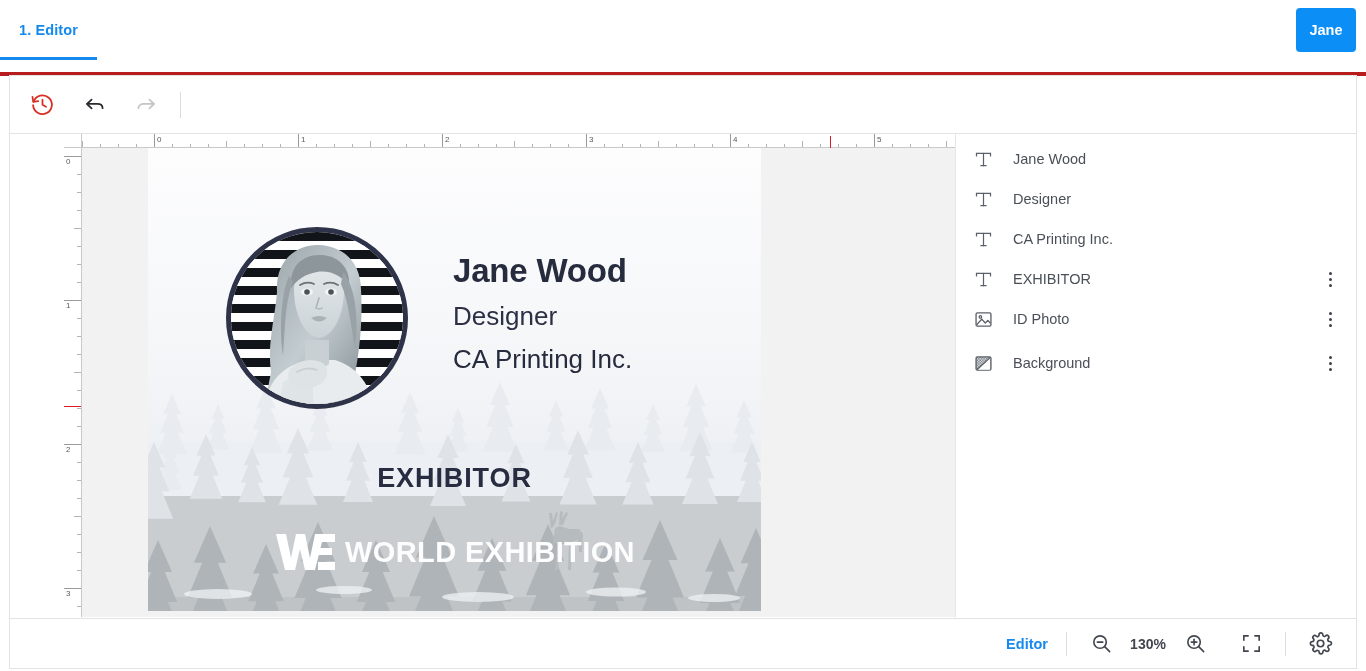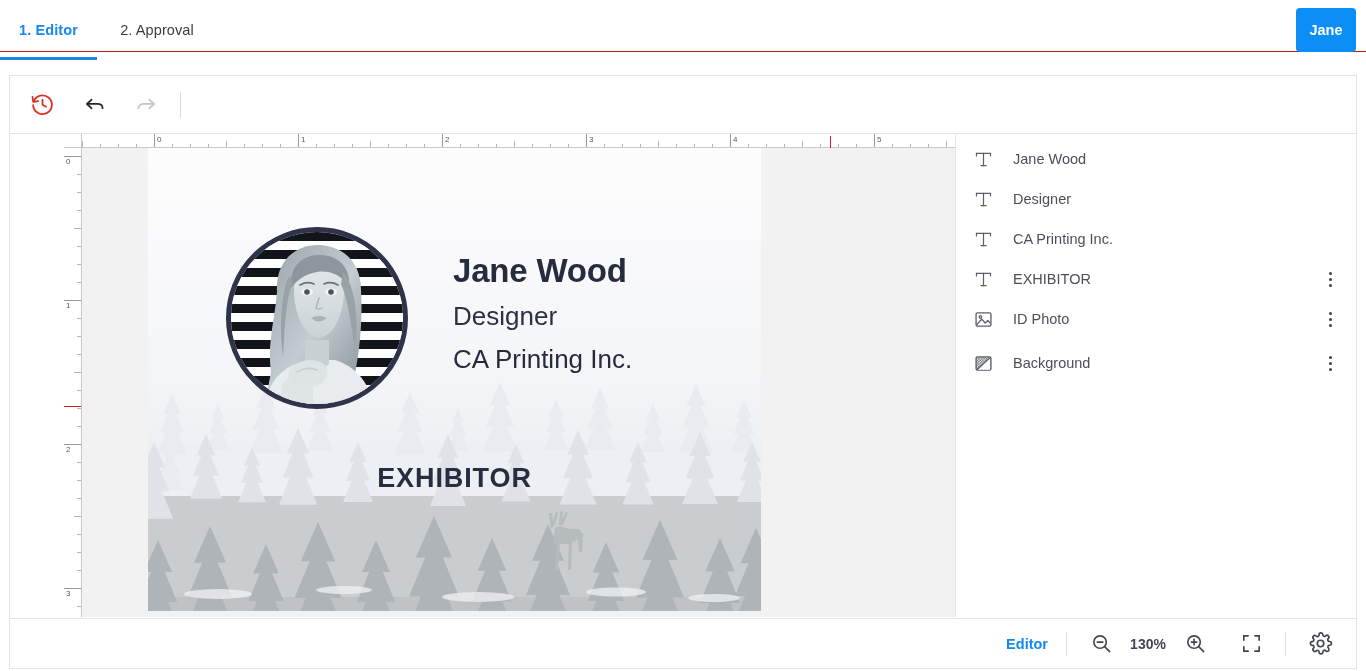--- a/index.html
+++ b/index.html
@@ -6,23 +6,23 @@
   html, body {
     width: 1366px; height: 671px;
     background: #ffffff;
     font-family: "Liberation Sans", sans-serif;
     overflow: hidden;
   }
 
   
   .tabbar {
     position: absolute; left: 0; top: 0;
-    width: 1366px; height: 52px;
+    width: 1366px; height: 76px;
     background: #ffffff;
-    border-bottom: 1px solid #b91c1c;
+    border-bottom: 4px solid #b91c1c;
   }
   .tab {
     position: absolute; top: 0; height: 60px;
     display: flex; align-items: center; justify-content: center;
     font-size: 14.5px; letter-spacing: .1px;
     cursor: pointer; user-select: none;
   }
   .tab-0 { left: 0; width: 97px; color: #1589ee; font-weight: 600; }
   .tab-1 { left: 97px; width: 120px; color: #3c3c3c; }
   .tab-underline {
@@ -243,23 +243,20 @@
   }
   .pad-r { margin-right: 14px; }
   .ml-12 { margin-left: 12px; }
 </style>
 </head>
 <body>
 
 <div class="tabbar">
   <div class="tab tab-0">
     <span>1. Editor</span>
-  </div>
-  <div class="tab tab-1">
-    <span>2. Approval</span>
   </div>
   <div class="tab-underline"></div>
   <button class="next-btn">Jane</button>
 </div>
 
 <div class="toolbar">
   <div class="tool-btn first">
     <svg width="25" height="25" viewBox="0 0 24 24" fill="none" stroke="#d93025" stroke-width="1.7" stroke-linecap="round" stroke-linejoin="round">
       <path d="M3.5 9.2A9 9 0 1 1 3 12.6"></path>
       <polyline points="2.4,4.6 3.1,9.4 7.9,8.7"></polyline>
@@ -470,20 +467,29 @@
           <path d="M60,136 q14,-12 30,-6 q8,4 6,14 q-4,10 -18,12 q-16,2 -20,-8 q-2,-8 2,-12 z" fill="#dee3e6"></path>
           <path d="M66,140 q10,-6 20,-2" stroke="#c7cfd3" stroke-width="1.6" fill="none" stroke-linecap="round"></path>
         </svg>
       </div>
 
       <div class="card-name">Jane Wood</div>
       <div class="card-role">Designer</div>
       <div class="card-company">CA Printing Inc.</div>
       <div class="card-exhibitor">EXHIBITOR</div>
 
+      <div class="card-logo-row">
+        <svg class="we-mark" viewBox="0 0 62 44">
+          <path d="M2,4 L12,4 L17,28 L22,4 L31,4 L36,28 L41,4 L50,4 L41,40 L31,40 L26,19 L21,40 L11,40 Z" fill="#ffffff"></path>
+          <rect x="44" y="4" width="17" height="8" fill="#ffffff"></rect>
+          <rect x="44" y="18" width="14" height="7" fill="#ffffff"></rect>
+          <rect x="44" y="32" width="17" height="8" fill="#ffffff"></rect>
+        </svg>
+        <span class="card-wordmark">WORLD EXHIBITION</span>
+      </div>
     </div>
 
     <div class="ruler-h">
 
       <div class="tick tick-h-major" style="left:90px"></div>
       <div class="rlabel rlabel-h" style="left:93px">0</div>
       <div class="tick tick-h-major" style="left:234px"></div>
       <div class="rlabel rlabel-h" style="left:237px">1</div>
       <div class="tick tick-h-major" style="left:378px"></div>
       <div class="rlabel rlabel-h" style="left:381px">2</div>

